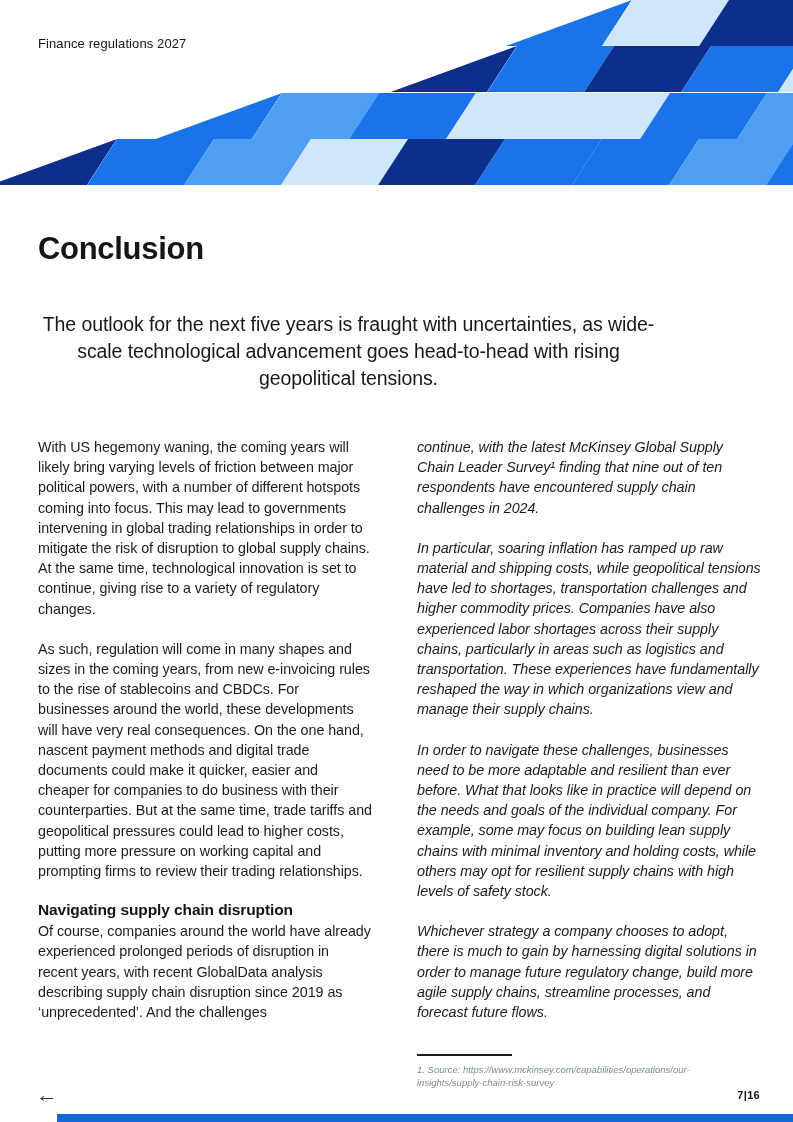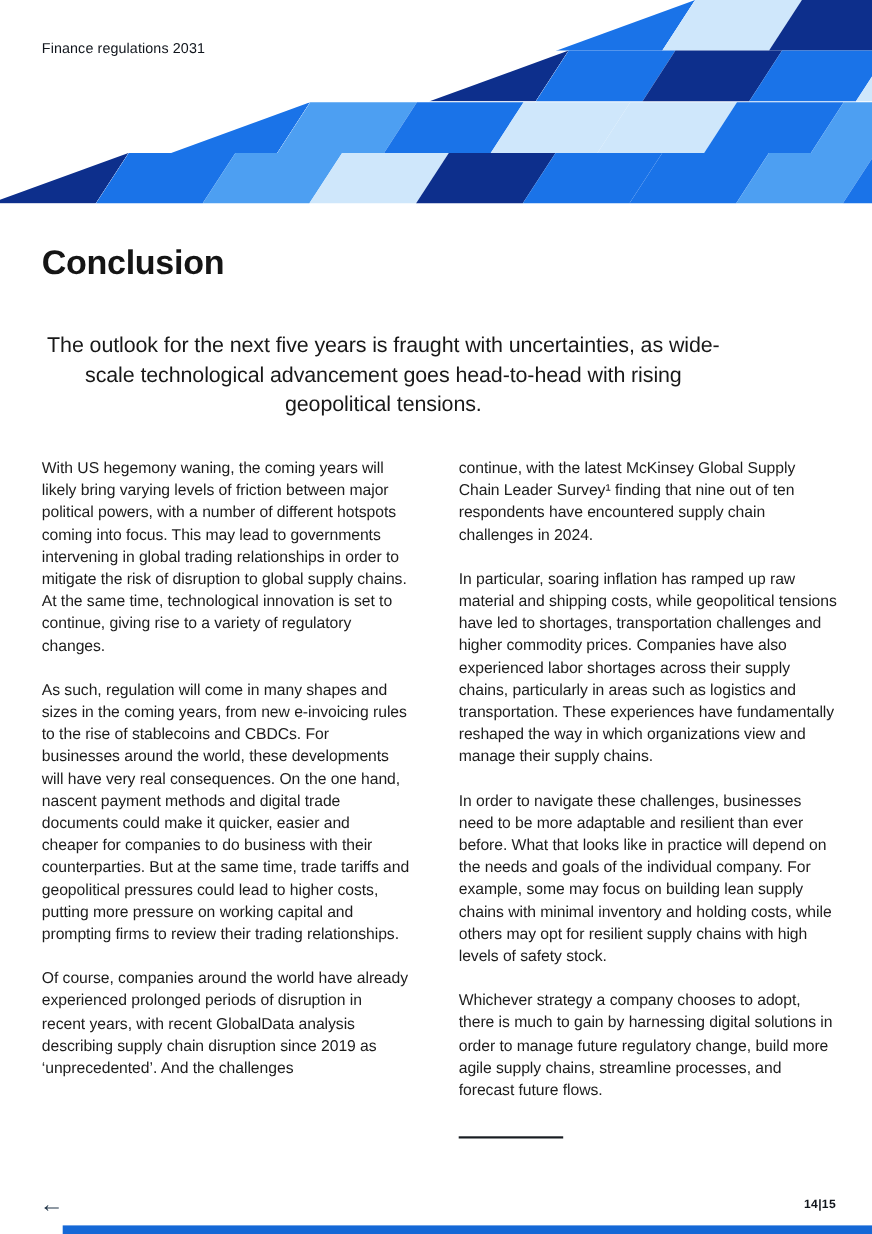--- a/index.html
+++ b/index.html
@@ -14,29 +14,29 @@
   .band { position:absolute; top:0; left:0; width:793px; height:185px; overflow:hidden; background:#ffffff; }
   .pat-row { position:absolute; height:46.25px; display:flex; transform:skewX(-33deg); transform-origin:0 0; }
   .pat-tile { width:97px; height:100%; flex:none; }
   .pat-tile.tri { clip-path:polygon(100% 0, 100% 100%, 0 100%); }
   .doc-label {
     position:absolute; top:36px; left:38px; font-size:13px; color:#10151c;
     letter-spacing:.1px; z-index:5;
   }
 
   
-  .content { position:absolute; top:185px; left:0; width:690px; padding:36px 31px 0 38px; }
+  .content { position:absolute; top:185px; left:0; width:690px; padding:46px 31px 0 38px; }
   .title { font-size:31px; font-weight:700; color:#151515; letter-spacing:-.3px; }
   .subtitle {
     margin-top:44px; font-size:19.5px; line-height:27px; color:#181818;
     max-width:706px; letter-spacing:-.1px;text-align:center;
   }
-  .cols { display:flex; margin-top:34px; }
+  .cols { display:flex; margin-top:45px; }
   .col-left  { width:334px; flex:none; }
-  .col-right { width:346px; flex:none; margin-left:45px; }
+  .col-right { width:346px; flex:none; margin-left:45px;font-style:italic; }
   .col p { font-size:14.3px; line-height:20.2px; margin-bottom:20px; color:#1c1c1c; letter-spacing:-.05px; }
   .sec-heading { font-size:15.5px; font-weight:700; color:#141414; margin:6px 0 2px 0; letter-spacing:-.1px; }
 
   
   .footnote { margin-top:32px; width:330px; }
   .footnote-rule { width:95px; border-top:2px solid #171c21; margin-bottom:7px; }
   .footnote-text { font-size:9.5px; line-height:13px; color:#7b8a9a; overflow-wrap:anywhere; }
 
   
   .back-arrow {
@@ -80,43 +80,45 @@
           <div class="pat-tile" style="width: 97px; background: rgb(77, 159, 242);"></div>
           <div class="pat-tile" style="width: 97px; background: rgb(207, 231, 251);"></div>
           <div class="pat-tile" style="width: 97px; background: rgb(13, 47, 140);"></div>
           <div class="pat-tile" style="width: 97px; background: rgb(26, 115, 232);"></div>
           <div class="pat-tile" style="width: 97px; background: rgb(26, 115, 232);"></div>
           <div class="pat-tile" style="width: 97px; background: rgb(77, 159, 242);"></div>
           <div class="pat-tile" style="width: 97px; background: rgb(26, 115, 232);"></div>
         </div>
       </div>
   </div>
-  <div class="doc-label">Finance regulations 2031</div>
+  <div class="doc-label">Finance regulations 2027</div>
 
   <div class="content">
     <h1 class="title">Conclusion</h1>
     <div class="subtitle">The outlook for the next five years is fraught with uncertainties, as wide-scale technological advancement goes head-to-head with rising geopolitical tensions.</div>
 
     <div class="cols">
       <div class="col col-left">
         <p>With US hegemony waning, the coming years will likely bring varying levels of friction between major political powers, with a number of different hotspots coming into focus. This may lead to governments intervening in global trading relationships in order to mitigate the risk of disruption to global supply chains. At the same time, technological innovation is set to continue, giving rise to a variety of regulatory changes.</p>
         <p>As such, regulation will come in many shapes and sizes in the coming years, from new e-invoicing rules to the rise of stablecoins and CBDCs. For businesses around the world, these developments will have very real consequences. On the one hand, nascent payment methods and digital trade documents could make it quicker, easier and cheaper for companies to do business with their counterparties. But at the same time, trade tariffs and geopolitical pressures could lead to higher costs, putting more pressure on working capital and prompting firms to review their trading relationships.</p>
+        <h3 class="sec-heading">Navigating supply chain disruption</h3>
         <p>Of course, companies around the world have already experienced prolonged periods of disruption in recent years, with recent GlobalData analysis describing supply chain disruption since 2019 as ‘unprecedented’. And the challenges</p>
       </div>
 
       <div class="col col-right">
         <p>continue, with the latest McKinsey Global Supply Chain Leader Survey¹ finding that nine out of ten respondents have encountered supply chain challenges in 2024.</p>
         <p>In particular, soaring inflation has ramped up raw material and shipping costs, while geopolitical tensions have led to shortages, transportation challenges and higher commodity prices. Companies have also experienced labor shortages across their supply chains, particularly in areas such as logistics and transportation. These experiences have fundamentally reshaped the way in which organizations view and manage their supply chains.</p>
         <p>In order to navigate these challenges, businesses need to be more adaptable and resilient than ever before. What that looks like in practice will depend on the needs and goals of the individual company. For example, some may focus on building lean supply chains with minimal inventory and holding costs, while others may opt for resilient supply chains with high levels of safety stock.</p>
         <p>Whichever strategy a company chooses to adopt, there is much to gain by harnessing digital solutions in order to manage future regulatory change, build more agile supply chains, streamline processes, and forecast future flows.</p>
 
         <div class="footnote">
           <div class="footnote-rule"></div>
+          <div class="footnote-text">1. Source: https://www.mckinsey.com/capabilities/operations/our-insights/supply-chain-risk-survey</div>
         </div>
       </div>
     </div>
   </div>
 
   <button class="back-arrow">←</button>
-  <div class="page-number">14|15</div>
+  <div class="page-number">7|16</div>
   <div class="bottom-bar" id="bottom-bar" style="background: rgb(21, 104, 214);"></div>
 
 </div>
 
 </body></html>

